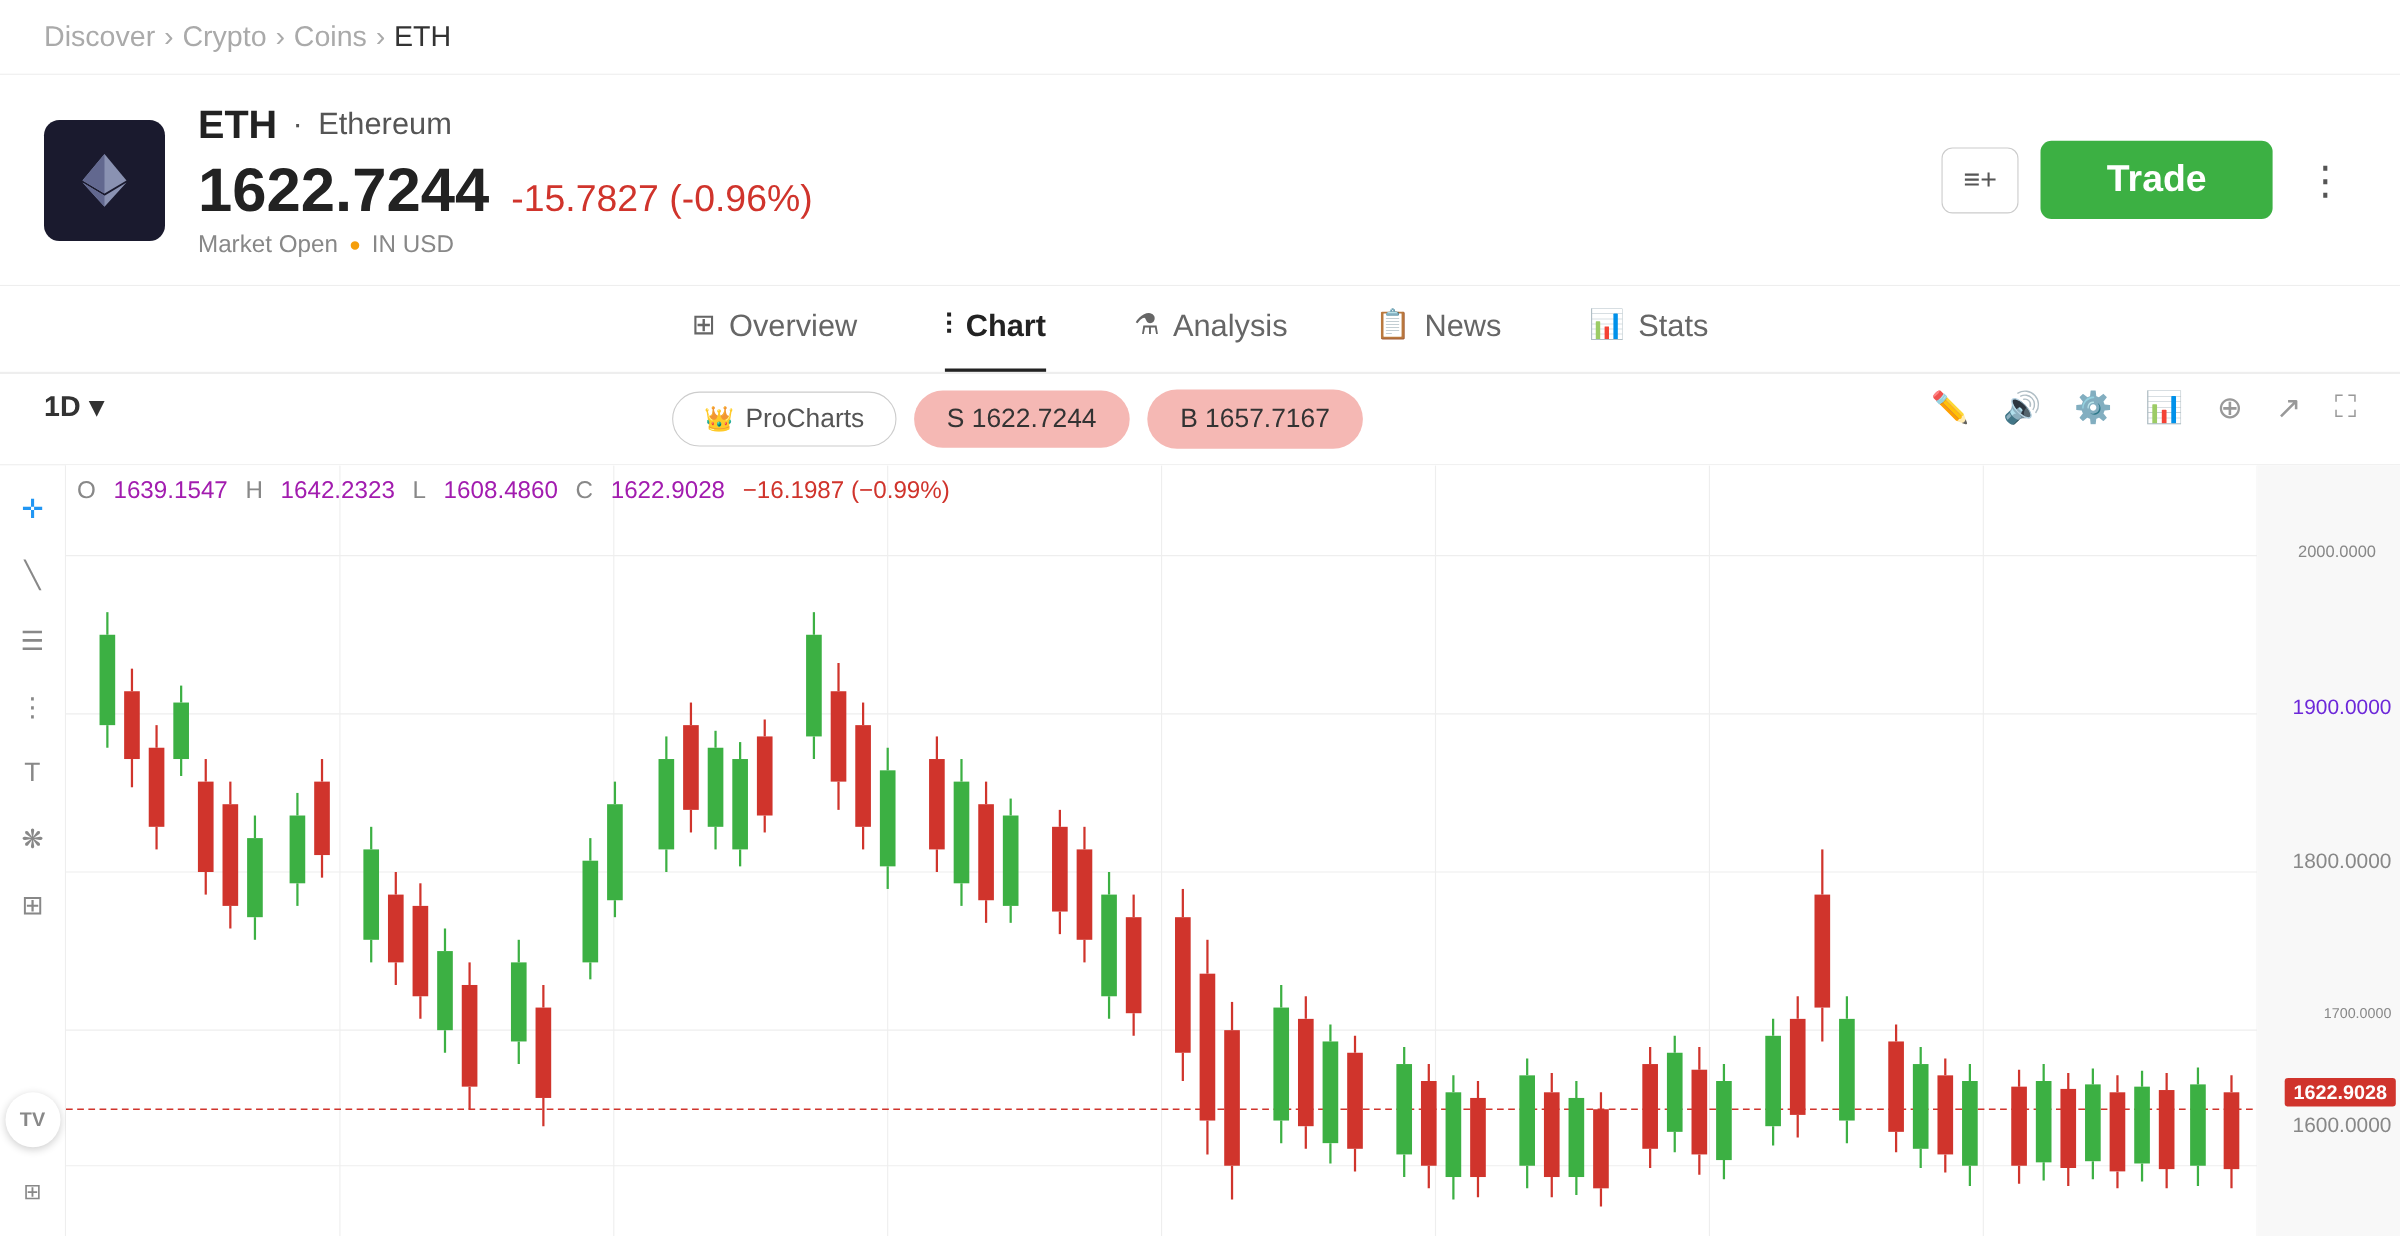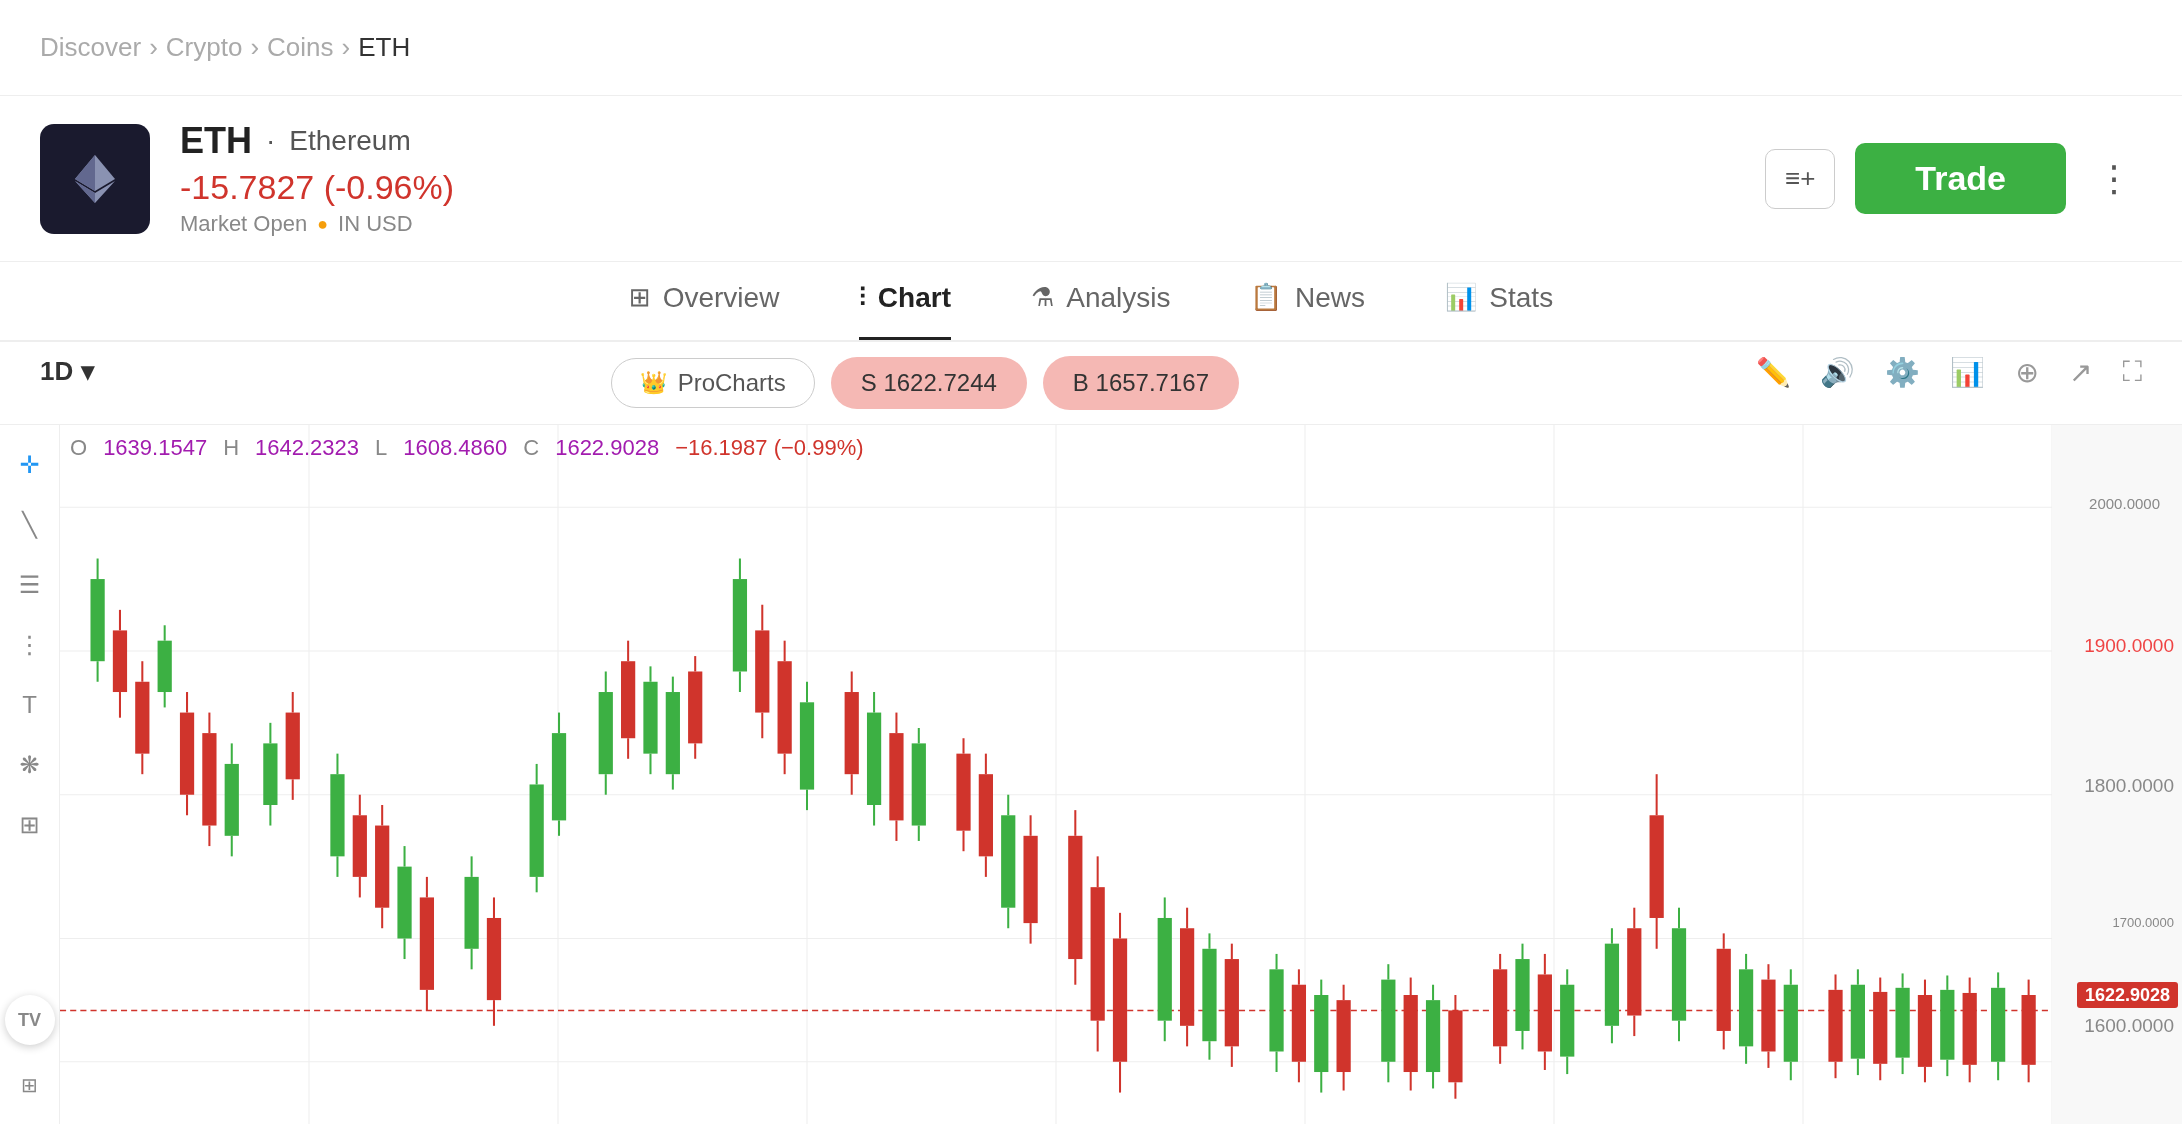--- a/index.html
+++ b/index.html
@@ -1,19 +1,19 @@
 <!DOCTYPE html>
 <html><head>
   <meta charset="utf-8">
   <style>
     * { margin: 0; padding: 0; box-sizing: border-box; }
     body { font-family: -apple-system, BlinkMacSystemFont, 'Segoe UI', sans-serif; background: #fff; color: #333; width: 2182px; height: 1124px; overflow: hidden; }
 
     
-    .breadcrumb { display: flex; align-items: center; gap: 8px; padding: 32px 40px; font-size: 26px; color: #555; border-bottom: 1px solid #eee; }
+    .breadcrumb { display: flex; align-items: center; gap: 8px; padding: 18px 40px; font-size: 26px; color: #555; border-bottom: 1px solid #eee; }
     .breadcrumb span { color: #aaa; }
 
     
     .header { display: flex; align-items: center; padding: 24px 40px; border-bottom: 1px solid #eee; gap: 30px; }
     .eth-logo { width: 110px; height: 110px; background: #1a1a2e; border-radius: 14px; display: flex; align-items: center; justify-content: center; }
     .eth-logo svg { width: 60px; height: 60px; }
     .header-info { flex: 1; }
     .header-title { display: flex; align-items: center; gap: 14px; font-size: 28px; color: #555; margin-bottom: 6px; }
     .header-title .ticker { font-size: 36px; font-weight: 700; color: #222; }
     .header-price { font-size: 56px; font-weight: 700; color: #222; display: flex; align-items: baseline; gap: 20px; }
@@ -77,20 +77,21 @@
       <polygon points="30,44 30,54 10,32" fill="#62688F"></polygon>
     </svg>
   </div>
   <div class="header-info">
     <div class="header-title">
       <span class="ticker">ETH</span>
       <span>·</span>
       <span>Ethereum</span>
     </div>
     <div class="header-price">
+      <span>1622.7244</span>
       <span class="price-change">-15.7827 (-0.96%)</span>
     </div>
     <div class="market-status">
       <span>Market Open</span>
       <span class="market-dot">●</span>
       <span>IN USD</span>
     </div>
   </div>
   <div class="header-actions">
     <button class="watchlist-btn">
@@ -477,21 +478,21 @@
       <line x1="1907" y1="620" x2="1907" y2="638" stroke="#3cb043" stroke-width="2"></line>
 
       <rect x="1930" y="555" width="14" height="68" fill="#d0342c"></rect>
       <line x1="1937" y1="540" x2="1937" y2="555" stroke="#d0342c" stroke-width="2"></line>
       <line x1="1937" y1="623" x2="1937" y2="640" stroke="#d0342c" stroke-width="2"></line>
     </svg>
   </div>
 
   <div class="chart-right-axis" style="width:130px; position:relative;">
     <div style="position:absolute; top:70px; right:22px; font-size:15px; color:#888;">2000.0000</div>
-    <div style="position:absolute; top:210px; right:8px; font-size:19px; color:#ef4444;">1900.0000</div>
+    <div style="position:absolute; top:210px; right:8px; font-size:19px; color:#6d28d9;">1900.0000</div>
     <div style="position:absolute; top:350px; right:8px; font-size:19px; color:#888;">1800.0000</div>
     <div style="position:absolute; top:490px; right:8px; font-size:13px; color:#888;">1700.0000</div>
     <div style="position:absolute; top:590px; right:8px; font-size:19px; color:#888;">1600.0000</div>
     <div style="position:absolute; top:560px; right:4px;">
       <span style="background:#d0342c; color:#fff; padding:3px 8px; border-radius:3px; font-size:18px; font-weight:700; white-space:nowrap;">1622.9028</span>
     </div>
     <div style="position:absolute; top:700px; right:8px; font-size:19px; color:#888;">1500.0000</div>
   </div>
 </div>
 

